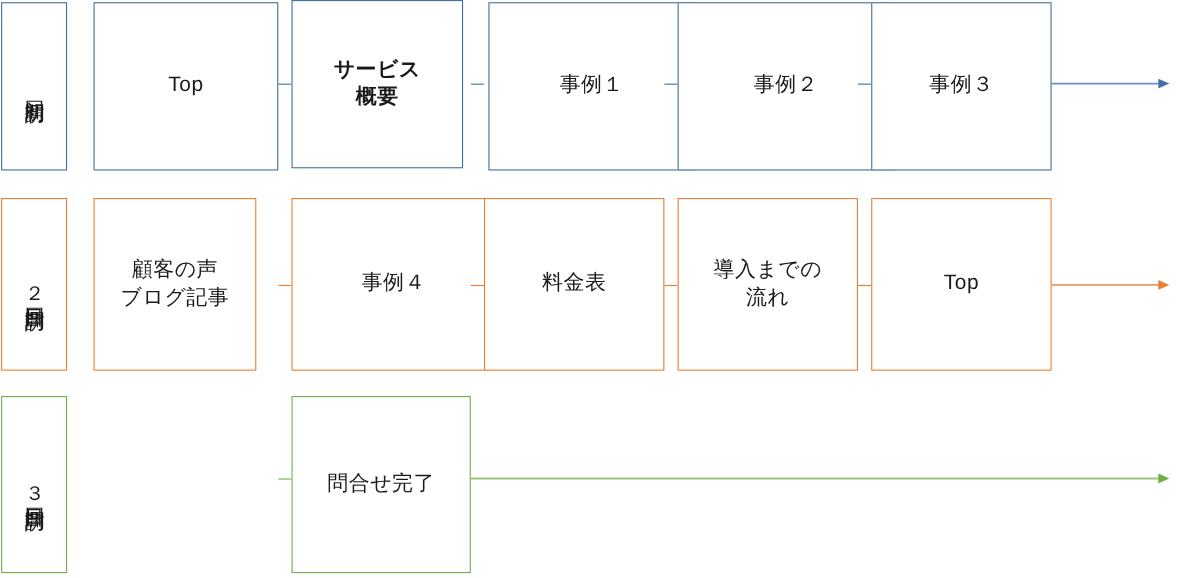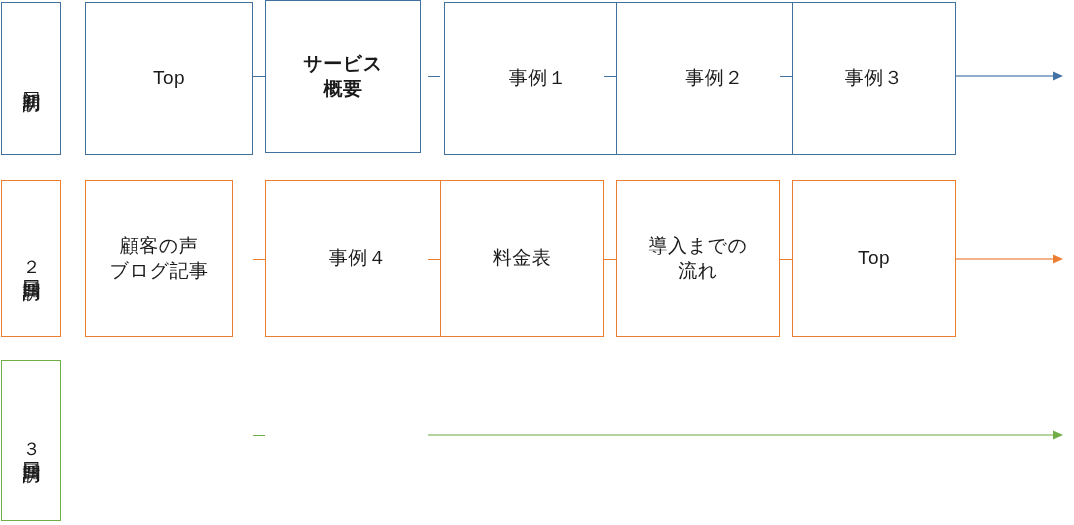--- a/index.html
+++ b/index.html
@@ -162,20 +162,23 @@
 
   <div class="row" style="top:358px;height:167px;">
 
     <div class="node stage-node" style="left:1px; top:2px; width:60px; height:161px; border-color:#70AD47;">
       <span class="label">３回目訪問</span>
     </div>
 
 
     <div class="connector" style="left:253px; top:77px; width:12px; border-top-color:#70AD47;"></div>
 
+    <div class="node" style="left:265px; top:2px; width:163px; height:161px; border-color:#70AD47;">
+      <span class="label">問合せ完了</span>
+    </div>
 
     <div class="flow-arrow" style="left:428px; top:71px; width:636px;">
       <svg width="636" height="12" viewBox="0 0 636 12">
         <line x1="0" y1="6" x2="626" y2="6" stroke="#9BC47C" stroke-width="1.6"></line>
         <polygon points="625,1.5 635,6 625,10.5" fill="#70AD47"></polygon>
       </svg>
     </div>
   </div>
 
 </div>

